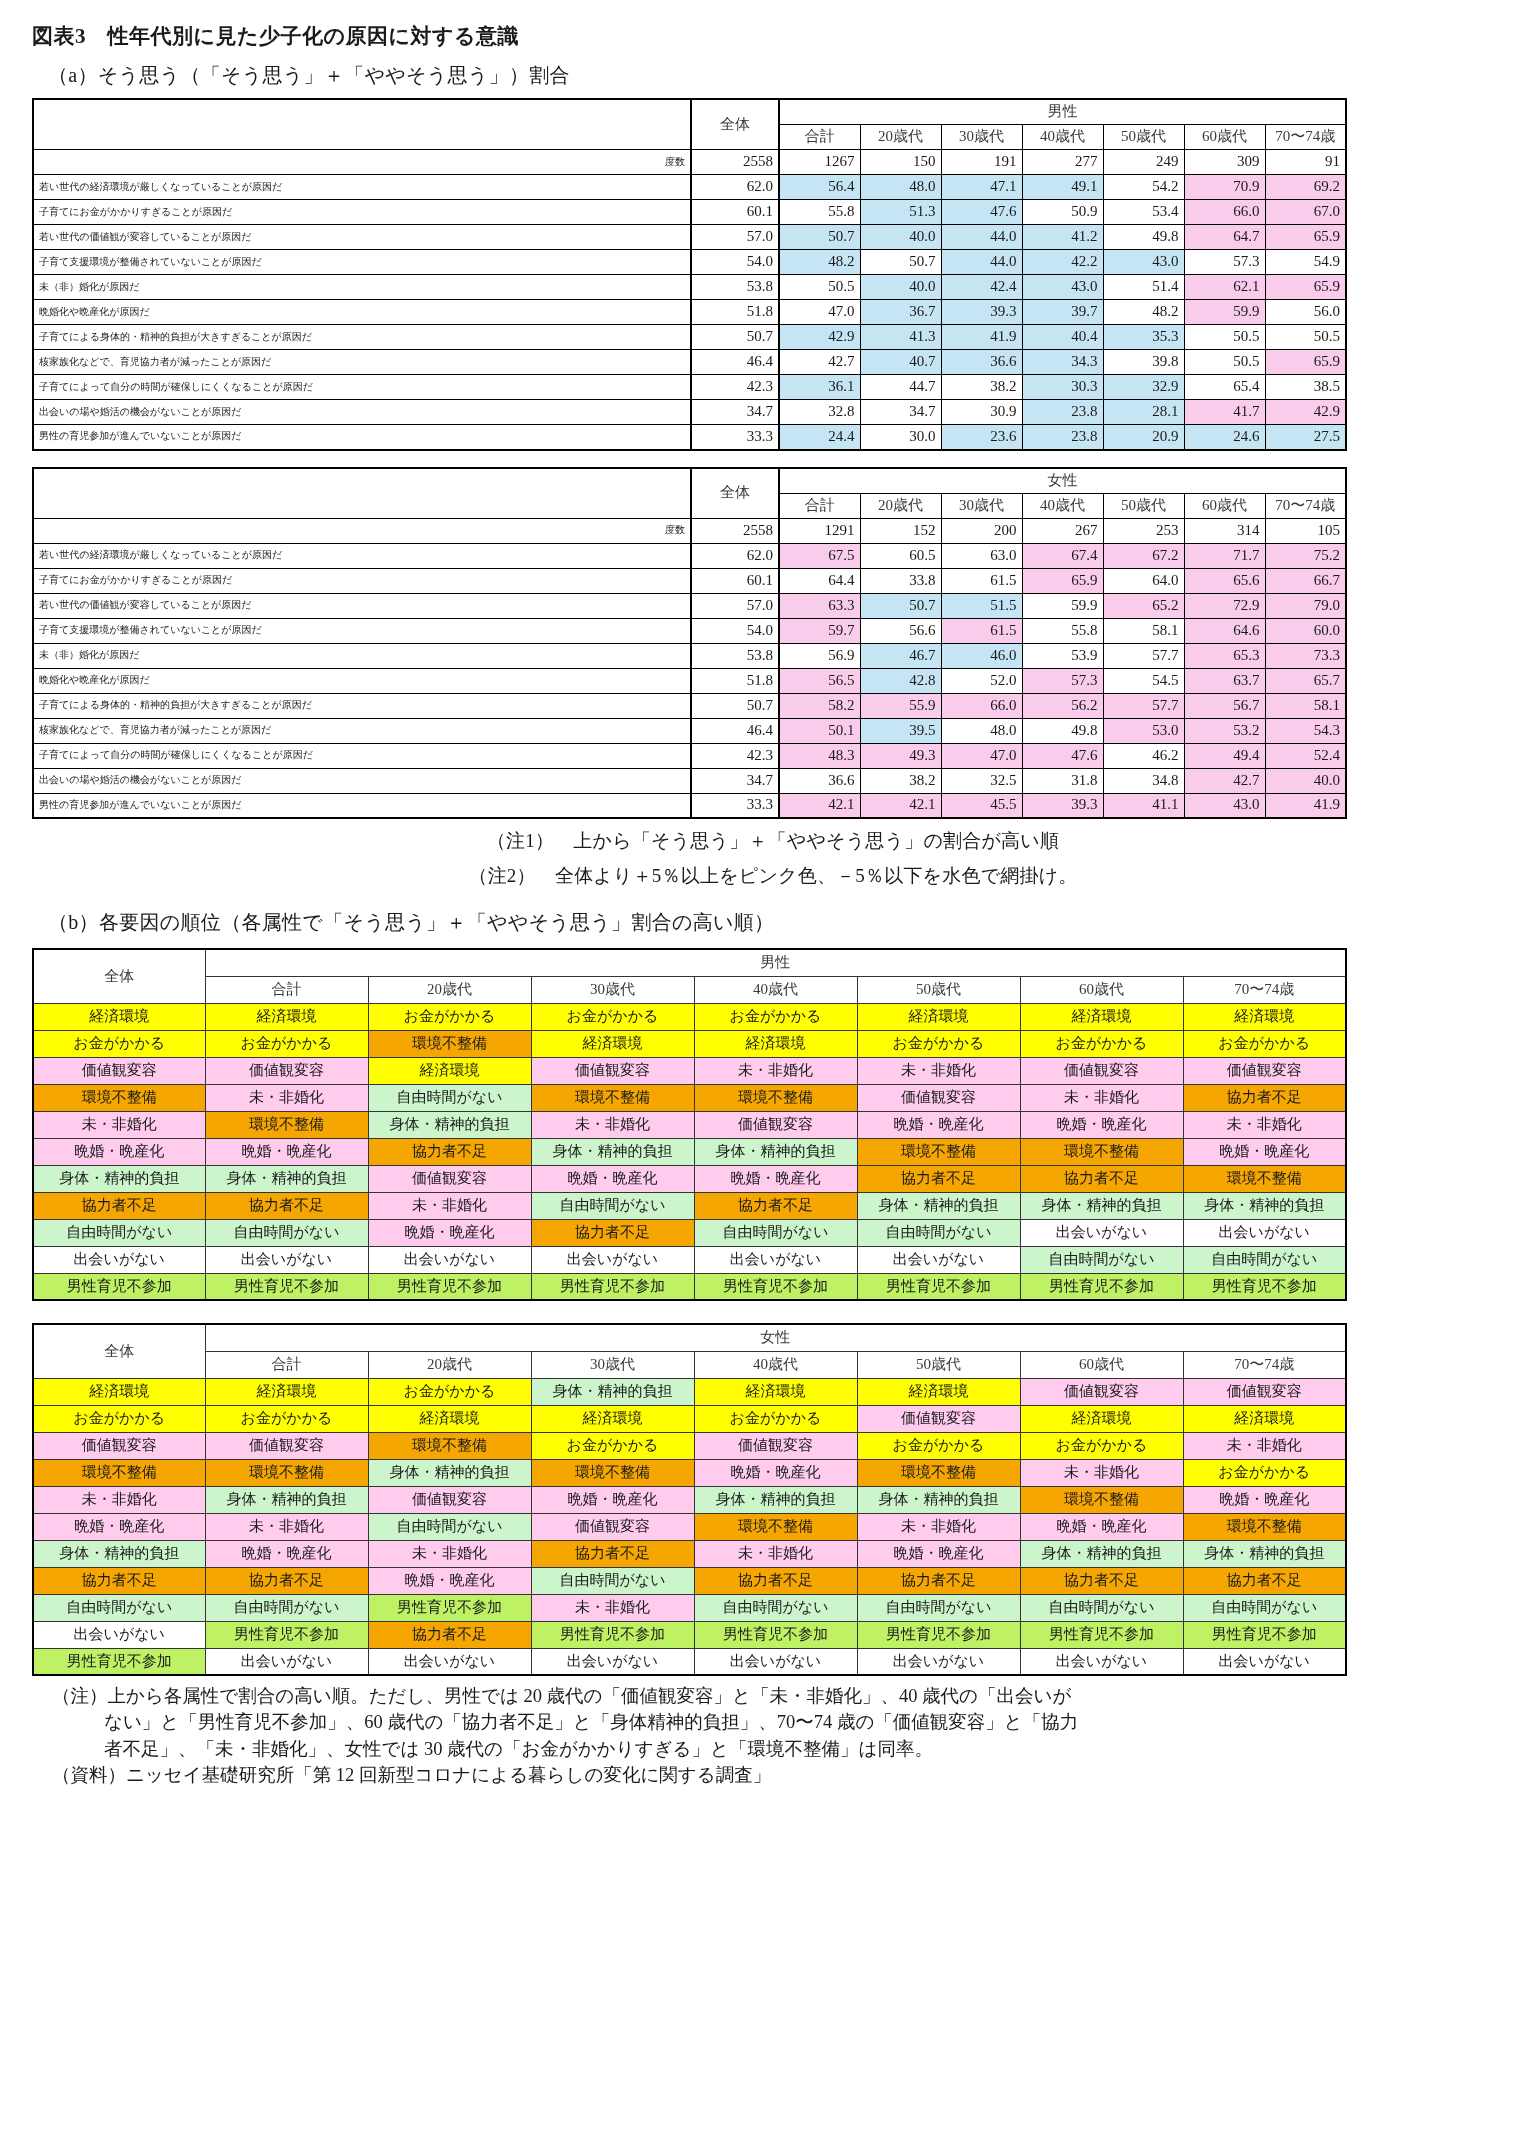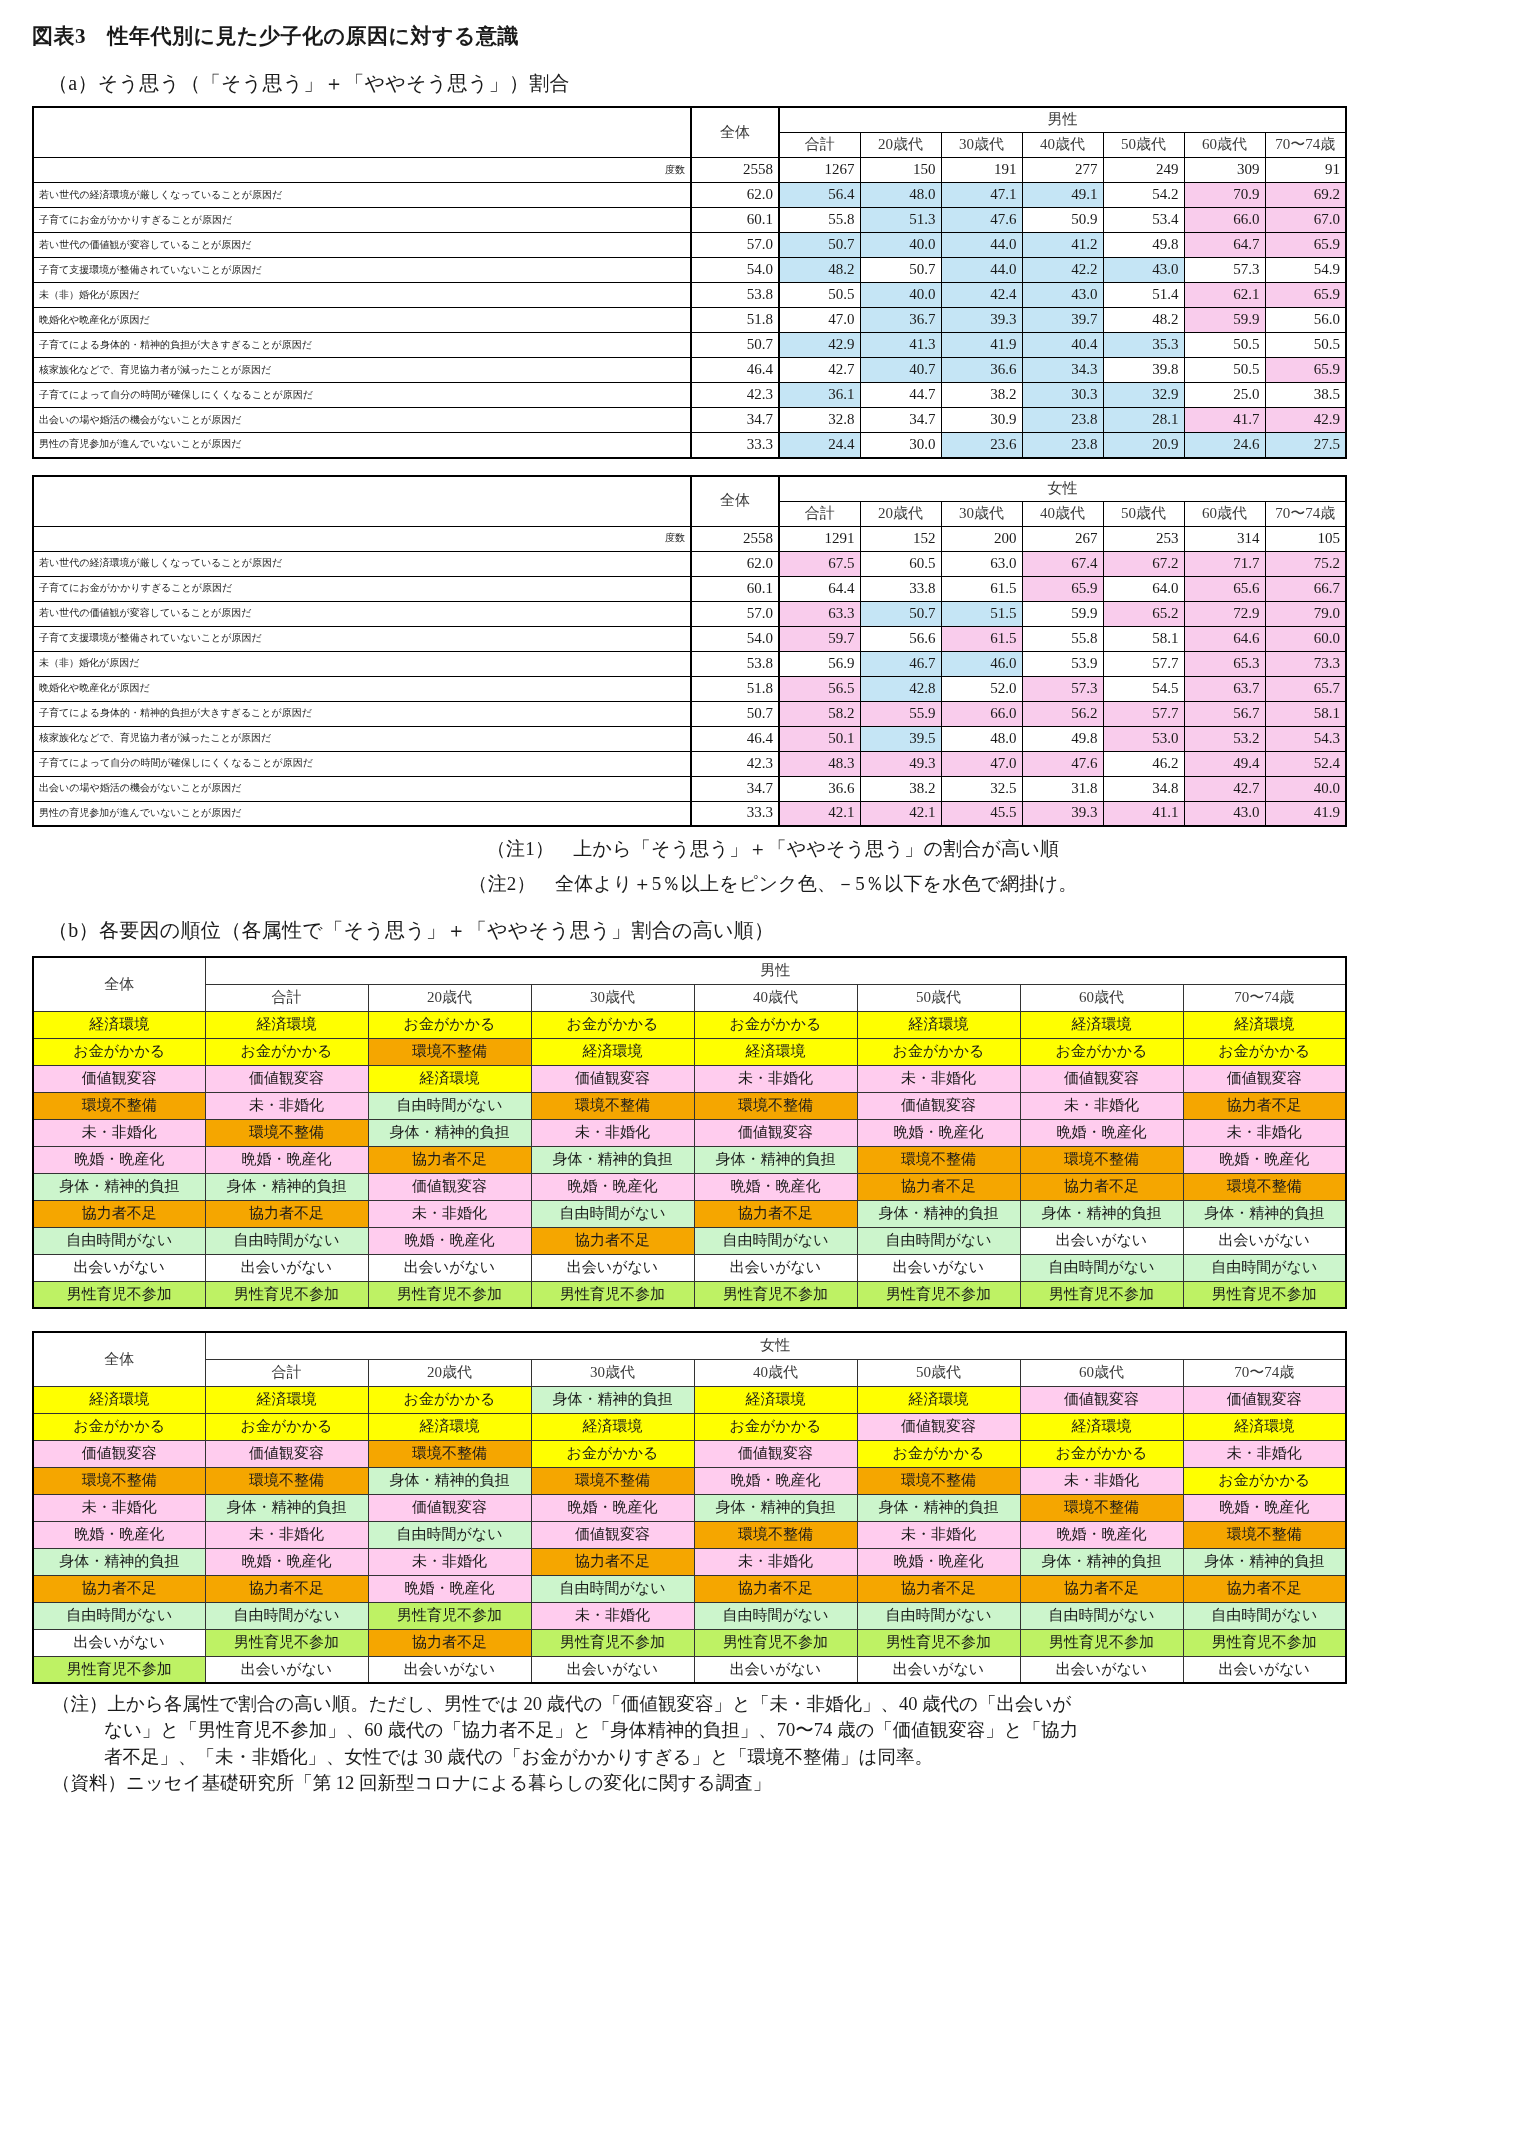--- a/index.html
+++ b/index.html
@@ -13,21 +13,21 @@
     font-family: "Liberation Serif", "DejaVu Serif", serif;
     color: #1a1a1a;
     position: relative;
   }
   .page { padding: 18px 24px 10px 30px; }
 
   .fig-title {
     font-size: 21px;
     font-weight: bold;
     letter-spacing: 0.5px;
-    margin: 4px 0 20px 2px;
+    margin: 4px 0 12px 2px;
     white-space: pre;
   }
   .sec-title {
     font-size: 20px;
     margin: 0 0 9px 18px;
     letter-spacing: 0.3px;
     white-space: pre;
   }
   .sec-title.b-head { margin-top: 20px; margin-bottom: 12px; }
 
@@ -251,21 +251,21 @@
           <td class="num tb-right pink">65.9</td>
         </tr>
         <tr>
           <td class="lbl tb-left">子育てによって自分の時間が確保しにくくなることが原因だ</td>
           <td class="num total-col tb-left">42.3</td>
           <td class="num tb-left blue">36.1</td>
           <td class="num">44.7</td>
           <td class="num">38.2</td>
           <td class="num blue">30.3</td>
           <td class="num blue">32.9</td>
-          <td class="num">25.0</td>
+          <td class="num">65.4</td>
           <td class="num tb-right">38.5</td>
         </tr>
         <tr>
           <td class="lbl tb-left">出会いの場や婚活の機会がないことが原因だ</td>
           <td class="num total-col tb-left">34.7</td>
           <td class="num tb-left">32.8</td>
           <td class="num">34.7</td>
           <td class="num">30.9</td>
           <td class="num blue">23.8</td>
           <td class="num blue">28.1</td>

